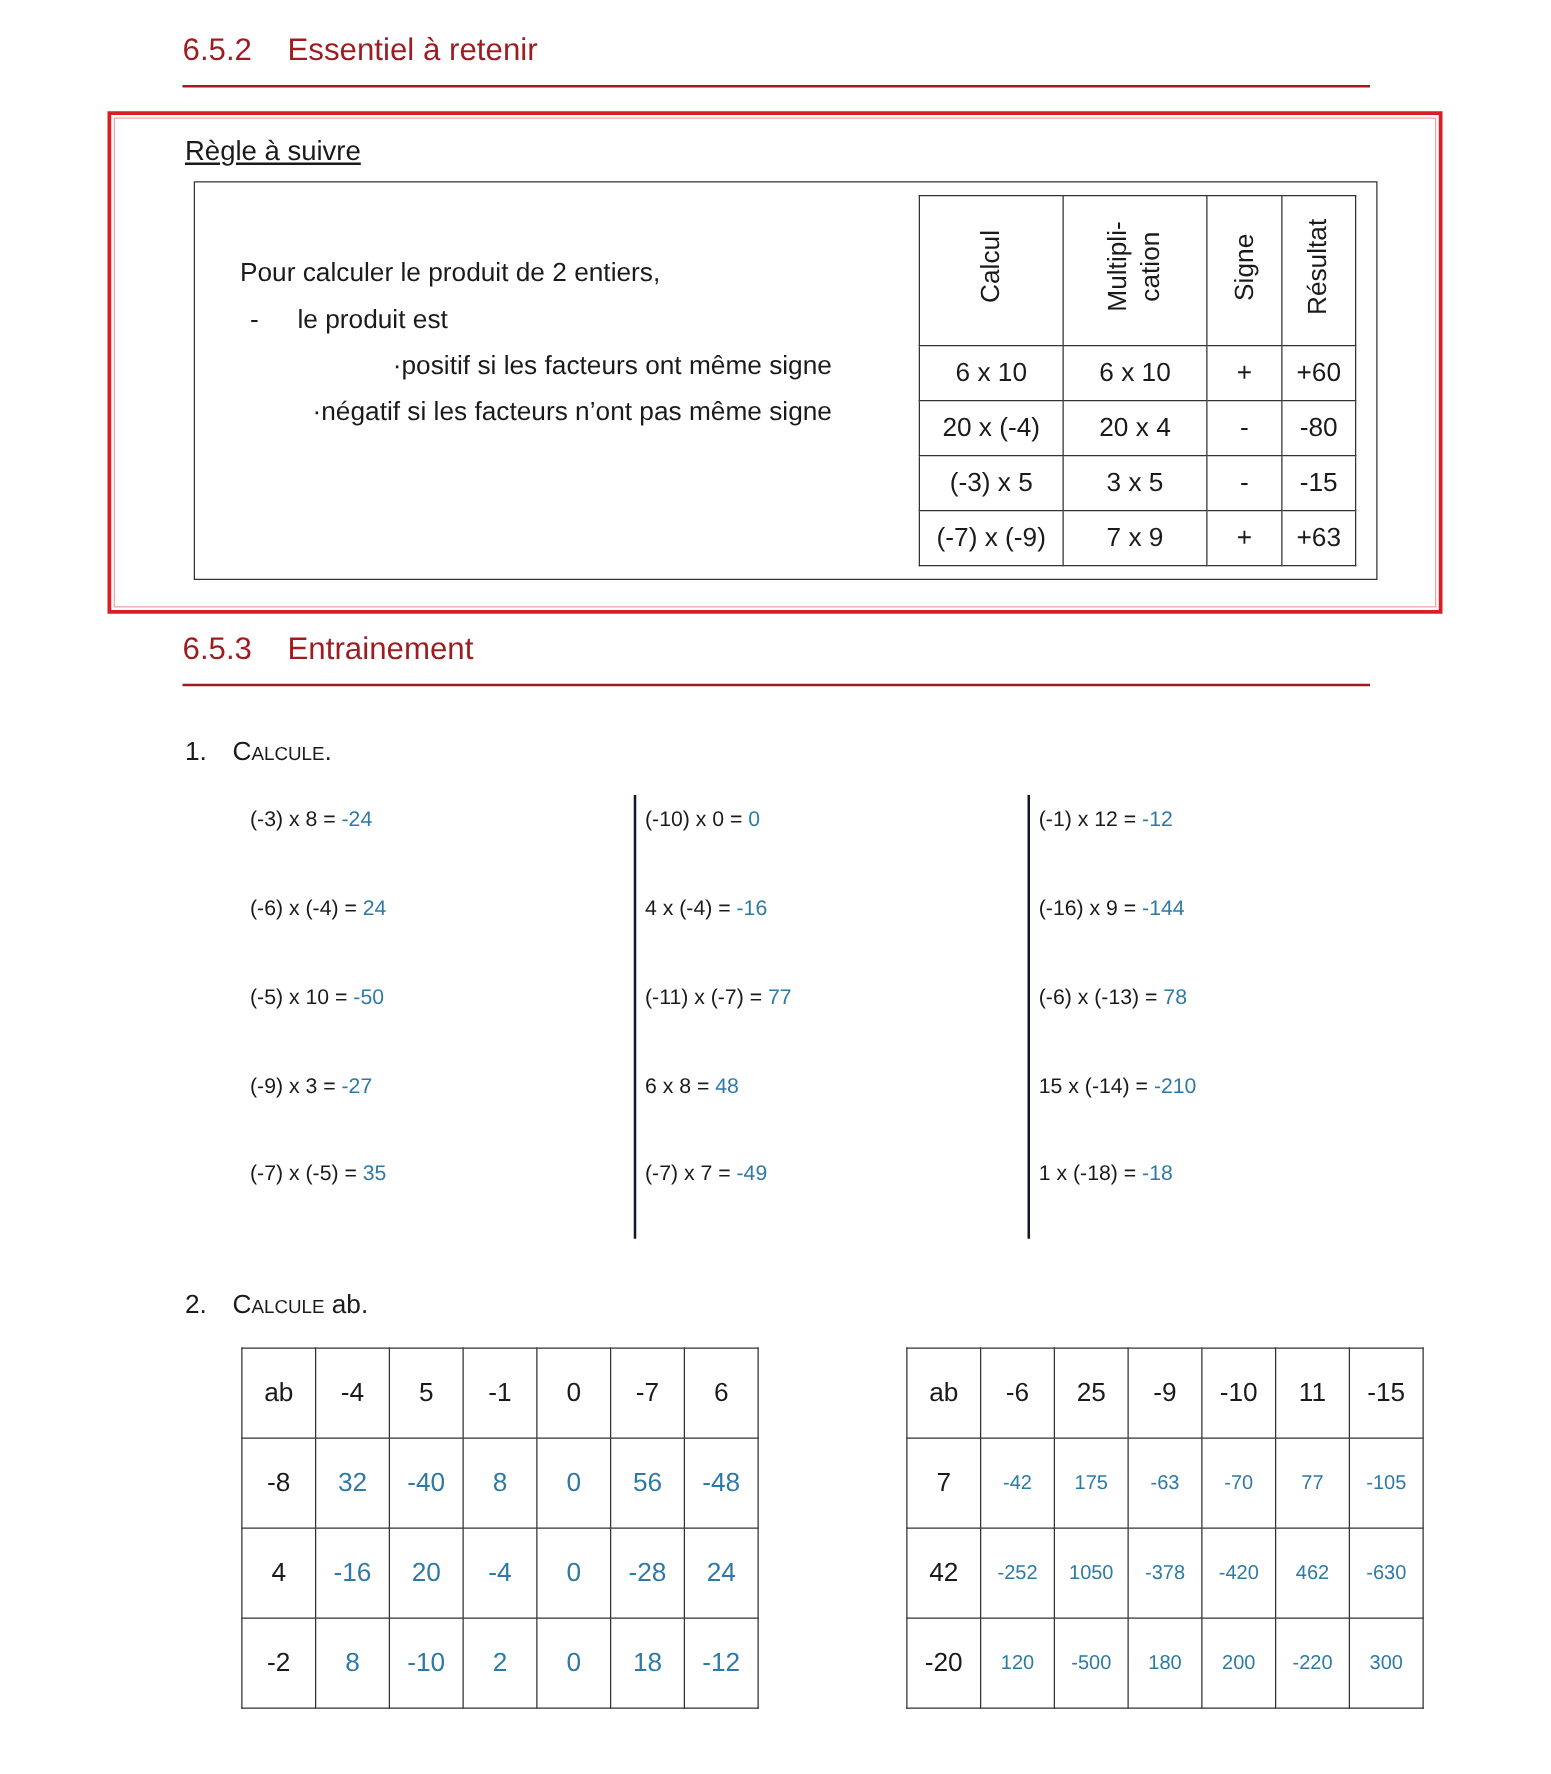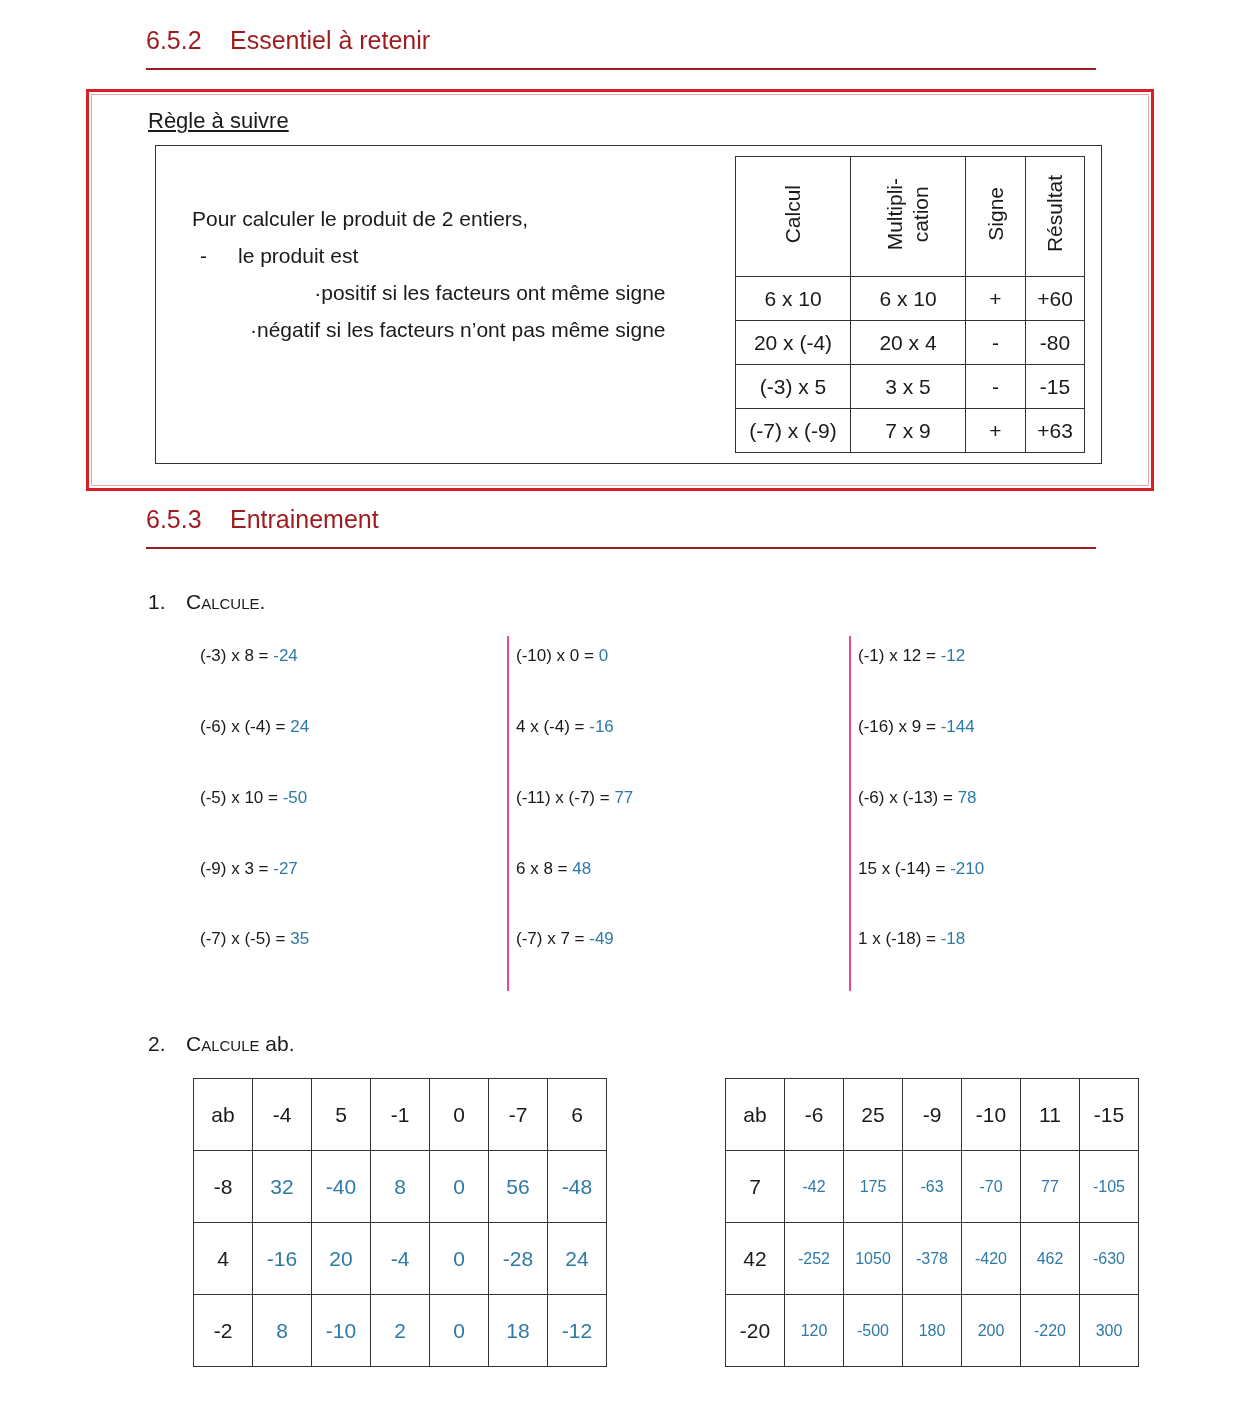--- a/index.html
+++ b/index.html
@@ -50,21 +50,21 @@
       line-height: 26px; white-space: pre; text-align: center;
     }
 
     .exlabel { position: absolute; left: 148px; font-size: 21px; }
     .exlabel .n { display: inline-block; width: 38px; }
     .sc { font-variant: small-caps; margin-top: 25px; }
     #ex1 { top: 590px; }
     #ex2 { top: 1032px; }
 
     .col { position: absolute; top: 636px; height: 355px; }
-    .col.sep { border-left: 2px solid #ec4899; }
+    .col.sep { border-left: 2px solid #0f172a; }
     .col .eq { position: absolute; left: 0; font-size: 17px; white-space: nowrap; }
     .ans { color: #2e7aa6; }
 
     table.ab {
       position: absolute; top: 1078px; border-collapse: collapse;
       font-size: 21px;
     }
     table.ab td { border: 1px solid #333; width: 58px; height: 71px; text-align: center; padding: 0; }
     table.ab td.a { color: #2e7aa6; }
     table.ab.small td.a { font-size: 16px; }
@@ -140,21 +140,21 @@
 </div>
 
 <div class="col sep" style="left:507px; width:300px;">
   <div class="eq" style="top:10px; left:7px"><span>(-10) x 0 = </span><span class="ans">0</span></div>
   <div class="eq" style="top:81px; left:7px"><span>4 x (-4) = </span><span class="ans">-16</span></div>
   <div class="eq" style="top:152px; left:7px"><span>(-11) x (-7) = </span><span class="ans">77</span></div>
   <div class="eq" style="top:223px; left:7px"><span>6 x 8 = </span><span class="ans">48</span></div>
   <div class="eq" style="top:293px; left:7px"><span>(-7) x 7 = </span><span class="ans">-49</span></div>
 </div>
 
-<div class="col sep" style="left:822px; width:300px;margin-left:27px;">
+<div class="col sep" style="left:822px; width:300px;">
   <div class="eq" style="top:10px; left:7px"><span>(-1) x 12 = </span><span class="ans">-12</span></div>
   <div class="eq" style="top:81px; left:7px"><span>(-16) x 9 = </span><span class="ans">-144</span></div>
   <div class="eq" style="top:152px; left:7px"><span>(-6) x (-13) = </span><span class="ans">78</span></div>
   <div class="eq" style="top:223px; left:7px"><span>15 x (-14) = </span><span class="ans">-210</span></div>
   <div class="eq" style="top:293px; left:7px"><span>1 x (-18) = </span><span class="ans">-18</span></div>
 </div>
 
 <div id="ex2" class="exlabel">
   <span class="n">2.</span><span class="sc">Calcule</span><span> ab.</span>
 </div>

